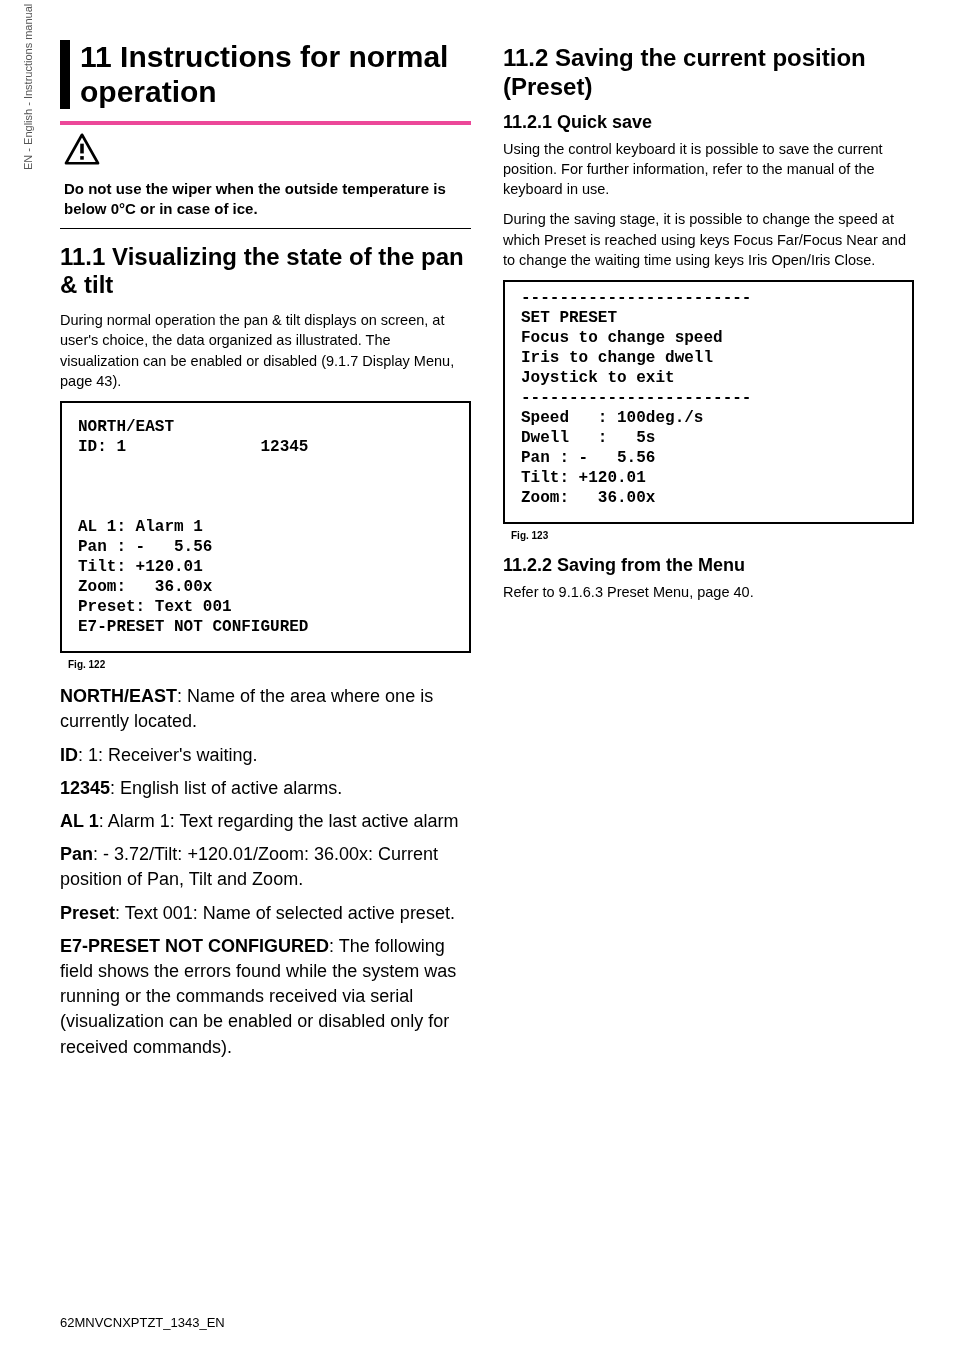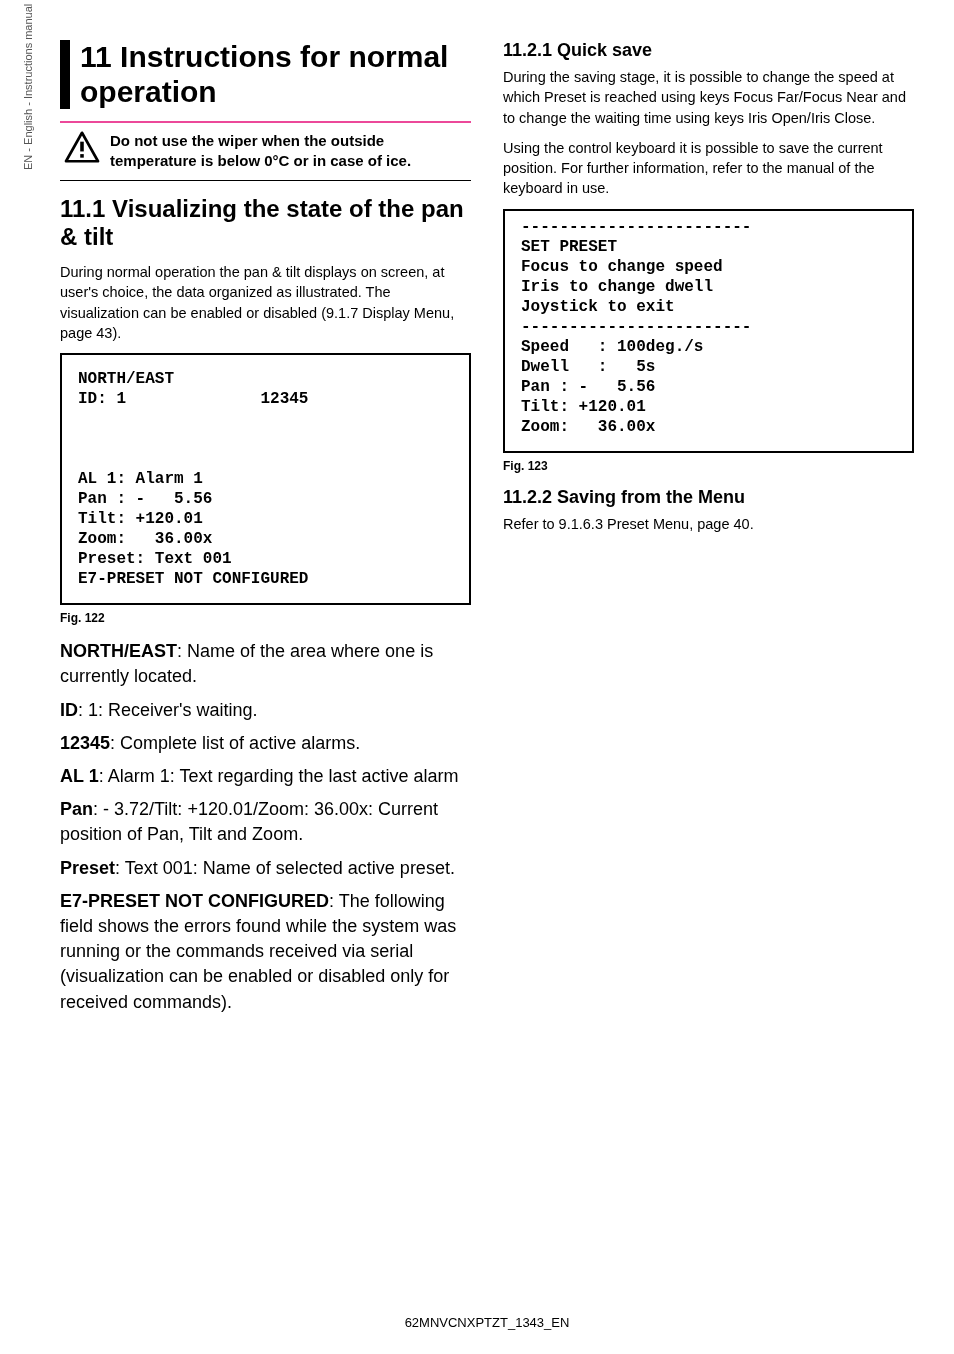--- a/index.html
+++ b/index.html
@@ -47,27 +47,28 @@
     align-self: stretch;
     margin-right: 10px;
   }
   .chapter-title {
     font-weight: 800;
     font-size: 30px;
     line-height: 1.15;
   }
   
   .warn-box {
-    border-top: 2px solid #ec4899;
+    border-top: 4px solid #ec4899;
     border-bottom: 1px solid #000;
     padding: 8px 4px;
     display: flex;
     align-items: flex-start;
     gap: 10px;
     margin-bottom: 14px;
+    flex-direction: column;
   }
   .warn-icon {
     flex: 0 0 36px;
   }
   .warn-text {
     font-weight: 700;
     font-size: 15px;
     line-height: 1.35;
   }
   .h2 {
@@ -91,38 +92,38 @@
     padding: 14px 16px;
     font-family: "Courier New", Courier, monospace;
     font-weight: 700;
     font-size: 16px;
     line-height: 1.25;
     white-space: pre;
     margin-bottom: 6px;
   }
   .caption {
     font-weight: 700;
-    font-size: 12px;
-    margin: 6px 0 14px 0;
+    font-size: 10px;
+    margin: 6px 0 14px 8px;
   }
   .term {
     font-size: 18px;
     line-height: 1.4;
     margin: 0 0 8px 0;
   }
   .term b {
     font-weight: 700;
   }
   .footer {
     position: absolute;
     bottom: 24px;
     left: 60px;
     right: 40px;
     display: flex;
-    justify-content: center;
+    justify-content: flex-start;
     font-size: 13px;
   }
 </style>
 </head>
 <body>
 
 <div class="page">
 
   <div class="side-label">EN - English - Instructions manual</div>
 
@@ -159,34 +160,35 @@
 Pan : -   5.56
 Tilt: +120.01
 Zoom:   36.00x
 Preset: Text 001
 E7-PRESET NOT CONFIGURED</div>
 
       <div class="caption">Fig. 122</div>
 
       <p class="term"><b>NORTH/EAST</b><span>: Name of the area where one is currently located.</span></p>
       <p class="term"><b>ID</b><span>: 1: Receiver's waiting.</span></p>
-      <p class="term"><b>12345</b><span>: Complete list of active alarms.</span></p>
+      <p class="term"><b>12345</b><span>: English list of active alarms.</span></p>
       <p class="term"><b>AL 1</b><span>: Alarm 1: Text regarding the last active alarm</span></p>
       <p class="term"><b>Pan</b><span>: - 3.72/Tilt: +120.01/Zoom: 36.00x: Current position of Pan, Tilt and Zoom.</span></p>
       <p class="term"><b>Preset</b><span>: Text 001: Name of selected active preset.</span></p>
       <p class="term"><b>E7-PRESET NOT CONFIGURED</b><span>: The following field shows the errors found while the system was running or the commands received via serial (visualization can be enabled or disabled only for received commands).</span></p>
 
     </div>
 
     <div class="col">
 
+      <div class="h2">11.2 Saving the current position (Preset)</div>
 
       <div class="h3">11.2.1 Quick save</div>
+      <p class="body">Using the control keyboard it is possible to save the current position. For further information, refer to the manual of the keyboard in use.</p>
       <p class="body">During the saving stage, it is possible to change the speed at which Preset is reached using keys Focus Far/Focus Near and to change the waiting time using keys Iris Open/Iris Close.</p>
-      <p class="body">Using the control keyboard it is possible to save the current position. For further information, refer to the manual of the keyboard in use.</p>
 
       <div class="mono-box" style="padding-top:6px;">------------------------
 SET PRESET
 Focus to change speed
 Iris to change dwell
 Joystick to exit
 ------------------------
 Speed   : 100deg./s
 Dwell   :   5s
 Pan : -   5.56

